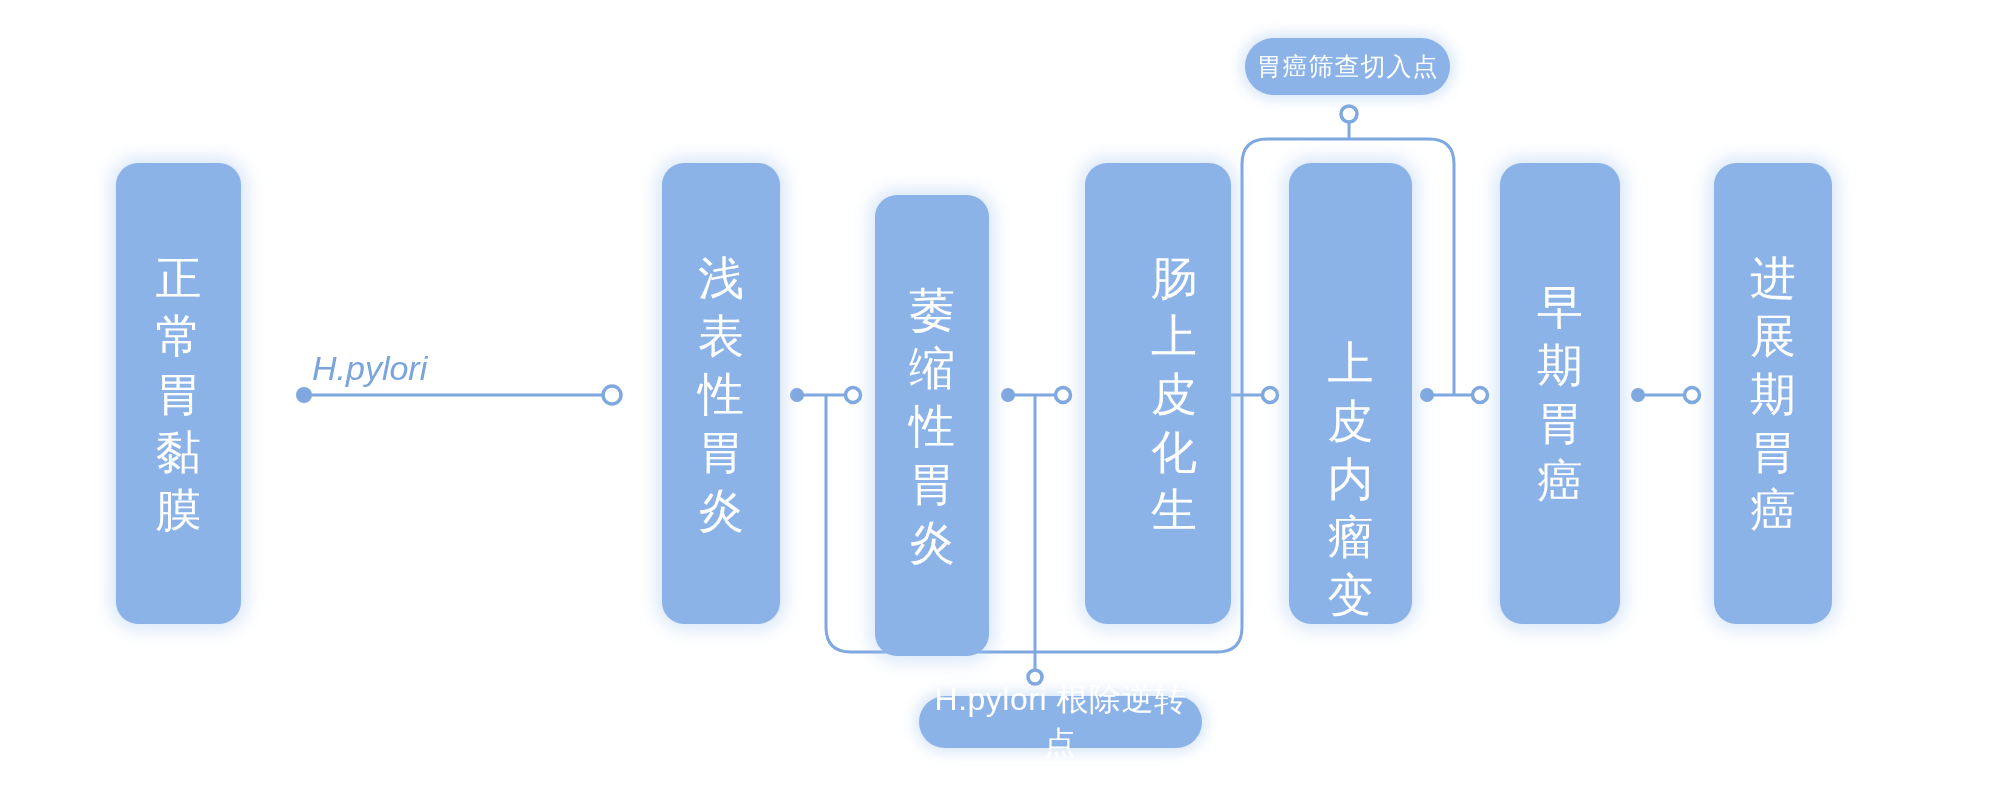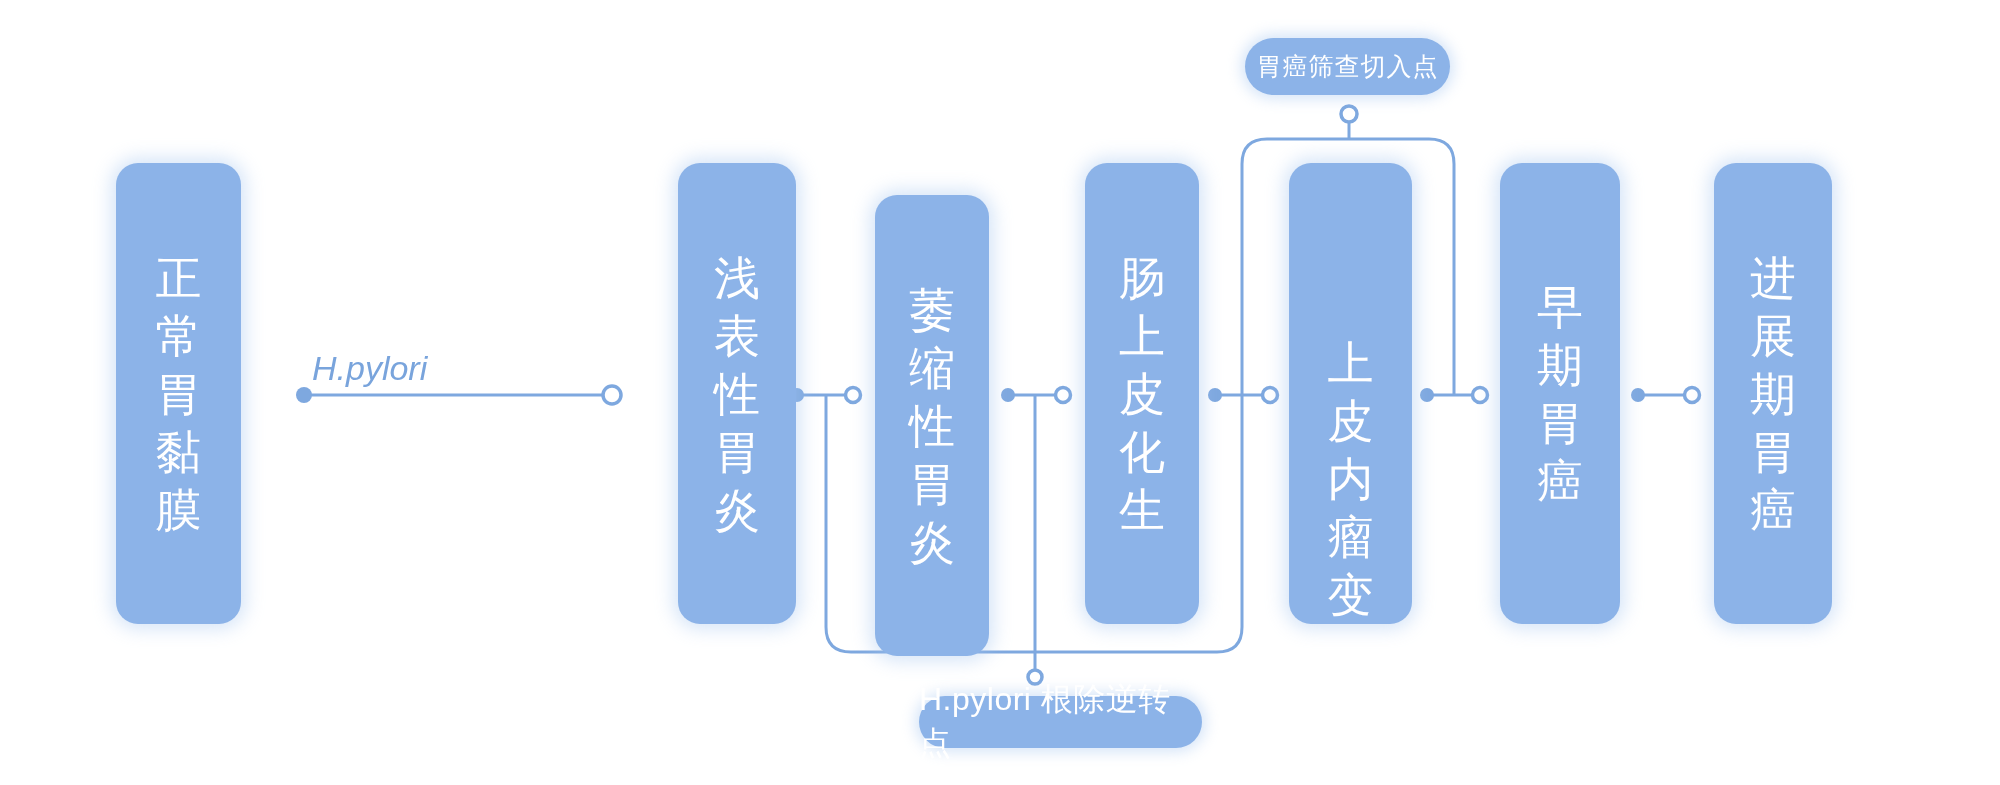--- a/index.html
+++ b/index.html
@@ -39,20 +39,21 @@
     white-space:normal;
   }
   .callout-pill{
     position:absolute;
     background:var(--node-fill);
     border-radius:29px;
     box-shadow:0 0 14px 4px rgba(165,198,240,.45);
     display:flex;align-items:center;justify-content:center;
     color:var(--node-text);
     letter-spacing:1px;
+    text-align:center;
   }
   .callout-pill.screening{
     left:1245px;top:38px;width:205px;height:57px;font-size:25px;
   }
   .callout-pill.eradication{
     left:919px;top:696px;width:283px;height:52px;font-size:32px;letter-spacing:0.5px;
   }
   .edge-label{
     position:absolute;
     left:312px;width:300px;
@@ -100,27 +101,27 @@
     <circle cx="1480" cy="395" r="7.5" fill="#ffffff" stroke-width="3.5"></circle>
     <circle cx="1692" cy="395" r="7.5" fill="#ffffff" stroke-width="3.5"></circle>
 
     <circle cx="1349" cy="114" r="8" fill="#ffffff" stroke-width="3.5"></circle>
     <circle cx="1035" cy="677" r="7" fill="#ffffff" stroke-width="3.5"></circle>
   </svg>
 
   <div class="stage-box" style="left:116px;width:125px;">
     <span class="stage-label">正常胃黏膜</span>
   </div>
-  <div class="stage-box" style="left:662px;width:118px;margin-left:16px;">
+  <div class="stage-box" style="left:662px;width:118px;">
     <span class="stage-label">浅表性胃炎</span>
   </div>
   <div class="stage-box" style="left:875px;width:114px;margin-top:32px;">
     <span class="stage-label">萎缩性胃炎</span>
   </div>
-  <div class="stage-box" style="left:1085px;width:114px;">
+  <div class="stage-box" style="left:1085px;width:114px;padding-left:32px;">
     <span class="stage-label">肠上皮化生</span>
   </div>
   <div class="stage-box" style="left:1289px;width:123px;align-items:flex-end;">
     <span class="stage-label">上皮内瘤变</span>
   </div>
   <div class="stage-box" style="left:1714px;width:118px;">
     <span class="stage-label">进展期胃癌</span>
   </div>
   <div class="stage-box" style="left:1500px;width:120px;">
     <span class="stage-label">早期胃癌</span>

